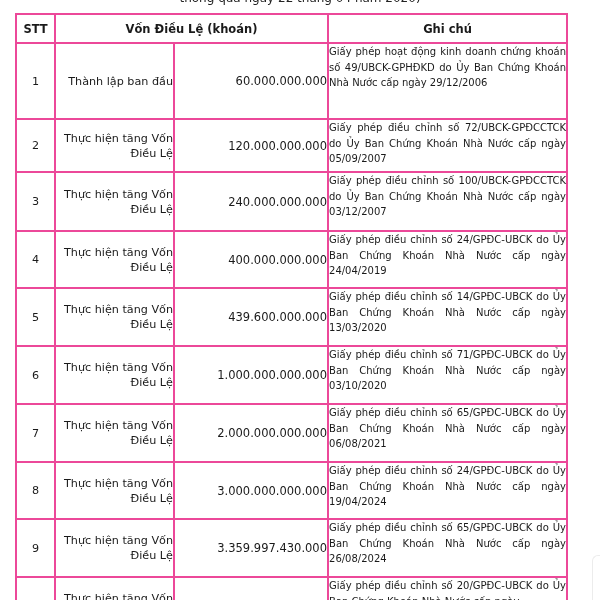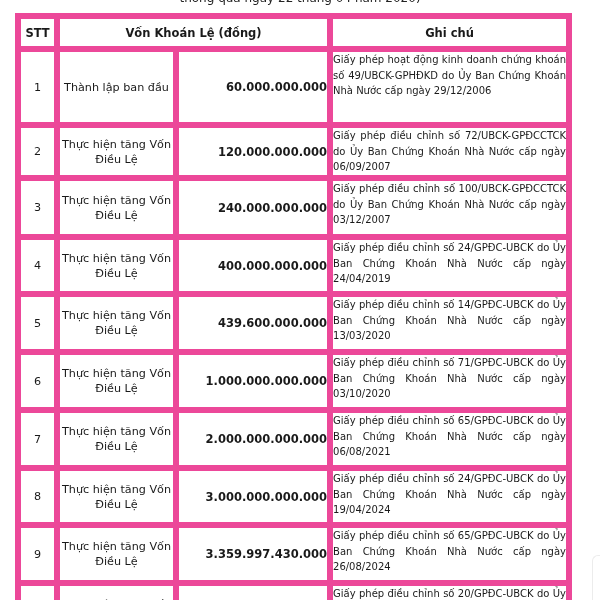--- a/index.html
+++ b/index.html
@@ -15,30 +15,30 @@
     white-space: nowrap;
   }
   table.capital {
     position: absolute; left: 15px; top: 13px;
     border-collapse: collapse;
     table-layout: fixed;
     width: 551px;
     font-size: 11.2px;
   }
   table.capital td, table.capital th {
-    border: 6px solid #ec4899;
+    border: 2px solid #ec4899;
     padding: 0;
   }
   th {
     font-weight: bold; height: 27px; text-align: center;
     font-size: 11.5px;
   }
   td.stt { text-align: center; }
-  td.desc { text-align: center; line-height: 15px; padding: 0 4px; }
-  td.amount { text-align: right; font-weight: bold; padding-right: 5px; font-size: 11.5px; }
+  td.desc { text-align: right; line-height: 15px; padding: 0 4px; }
+  td.amount { text-align: right; font-weight: normal; padding-right: 5px; font-size: 11.5px; }
   td.note {
     text-align: justify; text-align-last: left;
     padding: 3px 6px 4px 7px; line-height: 15.5px;
     vertical-align: top; font-size: 10px;
   }
   .faint-panel {
     position: absolute; left: 592px; top: 555px; width: 20px; height: 60px;
     border-left: 1px solid #ececec; border-top: 1px solid #ececec;
     border-radius: 6px 0 0 0;
   }
@@ -51,36 +51,36 @@
 <table class="capital">
   <colgroup>
     <col style="width:39px">
     <col style="width:119px">
     <col style="width:154px">
     <col style="width:239px">
   </colgroup>
   <thead>
     <tr>
       <th>STT</th>
-      <th colspan="2">Vốn Khoán Lệ (đồng)</th>
+      <th colspan="2">Vốn Điều Lệ (khoán)</th>
       <th>Ghi chú</th>
     </tr>
   </thead>
   <tbody id="rows">
       <tr style="height: 76px;">
         <td class="stt">1</td>
         <td class="desc">Thành lập ban đầu</td>
         <td class="amount">60.000.000.000</td>
         <td class="note">Giấy phép hoạt động kinh doanh chứng khoán số 49/UBCK-GPHĐKD do Ủy Ban Chứng Khoán Nhà Nước cấp ngày 29/12/2006</td>
       </tr>
       <tr style="height: 53px;">
         <td class="stt">2</td>
         <td class="desc">Thực hiện tăng Vốn Điều Lệ</td>
         <td class="amount">120.000.000.000</td>
-        <td class="note">Giấy phép điều chỉnh số 72/UBCK-GPĐCCTCK do Ủy Ban Chứng Khoán Nhà Nước cấp ngày 06/09/2007</td>
+        <td class="note">Giấy phép điều chỉnh số 72/UBCK-GPĐCCTCK do Ủy Ban Chứng Khoán Nhà Nước cấp ngày 05/09/2007</td>
       </tr>
       <tr style="height: 59px;">
         <td class="stt">3</td>
         <td class="desc">Thực hiện tăng Vốn Điều Lệ</td>
         <td class="amount">240.000.000.000</td>
         <td class="note">Giấy phép điều chỉnh số 100/UBCK-GPĐCCTCK do Ủy Ban Chứng Khoán Nhà Nước cấp ngày 03/12/2007</td>
       </tr>
       <tr style="height: 57px;">
         <td class="stt">4</td>
         <td class="desc">Thực hiện tăng Vốn Điều Lệ</td>

